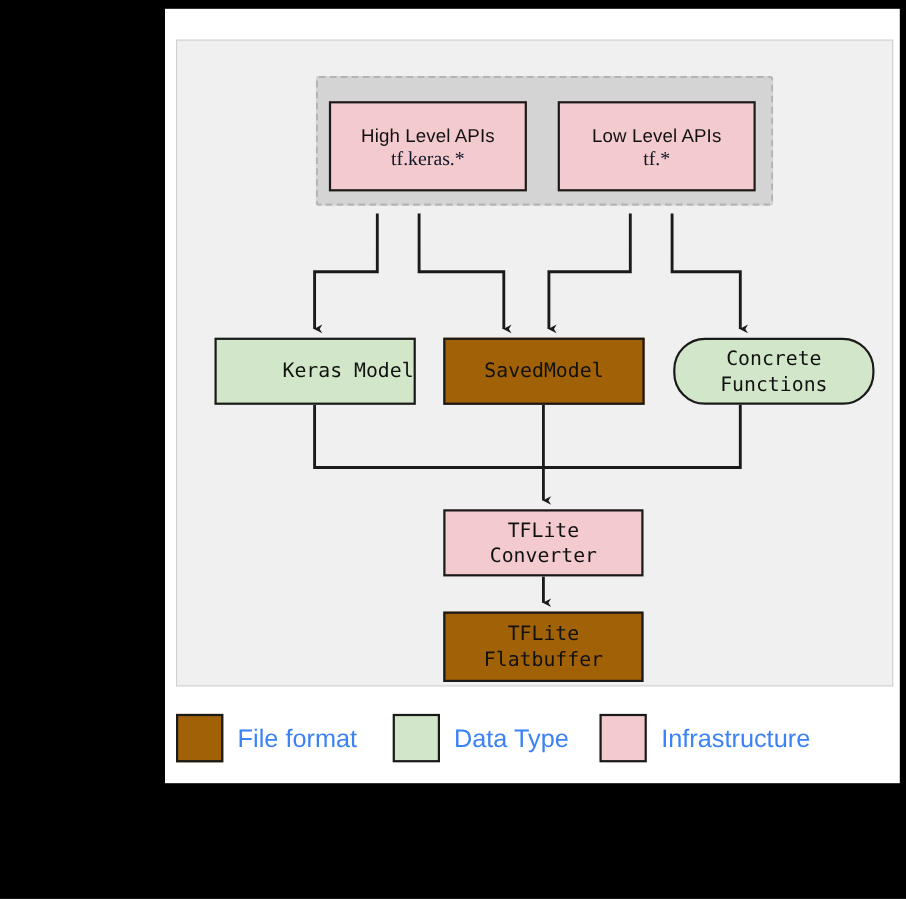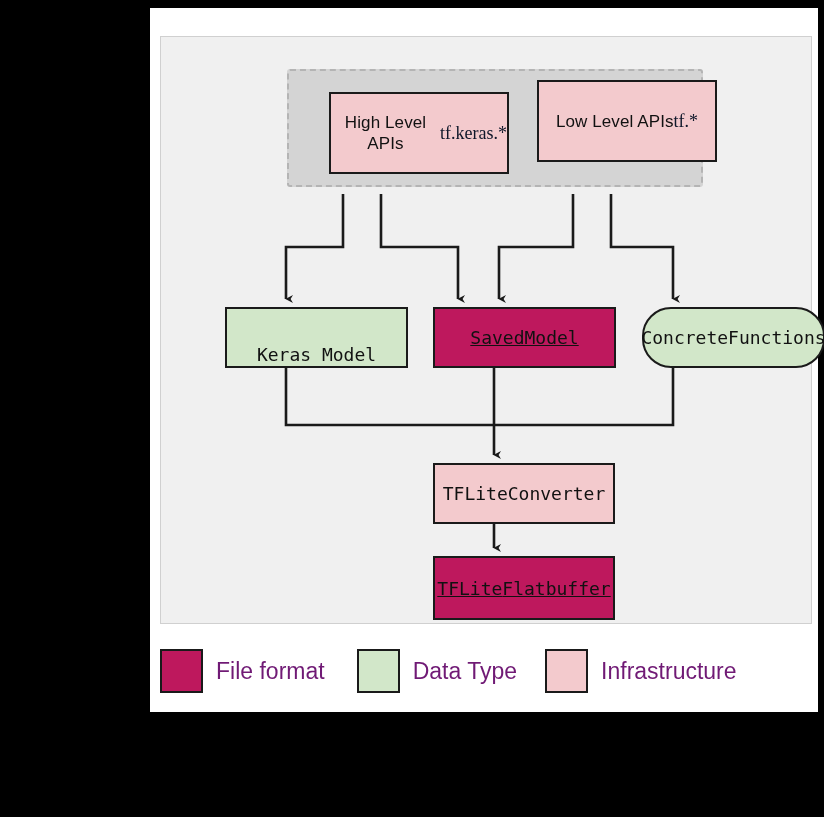--- a/index.html
+++ b/index.html
@@ -7,47 +7,47 @@
        font-family:"Liberation Sans",sans-serif;}
 
   #canvas{position:absolute;left:150px;top:8px;width:668px;height:704px;
           background:#ffffff;}
 
   #panel{position:absolute;left:10px;top:28px;width:652px;height:588px;
          background:#f0f0f0;border:1px solid #d0d0d0;box-sizing:border-box;}
 
   
   .node{position:absolute;box-sizing:border-box;border:2.5px solid #1a1a1a;
-        display:flex;flex-direction:row;align-items:center;
-        justify-content:center;text-align:center;color:#111;margin-left:30px;}
+        display:flex;flex-direction:column;align-items:center;
+        justify-content:center;text-align:center;color:#111;}
   .node .t1{font-size:17px;line-height:21px;letter-spacing:.1px;}
   .node .t2{font-size:18px;line-height:20px;color:#0f172a;
             font-family:Liberation Serif, serif;}
   .mono{font-family:"DejaVu Sans Mono","Liberation Mono",monospace;
         font-size:18px;line-height:23px;}
 
   .fill-pink{background:#f3cacd;}
   .fill-lgreen{background:#d2e7c9;}
-  .fill-dgreen{background:#be185d;text-decoration:underline;}
+  .fill-dgreen{background:#a16207;}
 
   
   #api-group{position:absolute;left:126px;top:32px;width:416px;height:118px;
              background:#d4d4d4;border:2px dashed #b4b4b4;box-sizing:border-box;
              border-radius:3px;}
 
   
   #wires{position:absolute;left:0;top:0;width:668px;height:704px;
          pointer-events:none;}
 
   
   #legend{position:absolute;left:10px;top:630px;width:652px;height:66px;
           display:flex;align-items:center;}
   .lg-item{display:flex;align-items:center;}
   .sw{width:43px;height:44px;border:2.5px solid #1a1a1a;box-sizing:border-box;}
-  .lg-label{font-size:23px;color:#701a75;margin-left:13px;white-space:nowrap;}
+  .lg-label{font-size:23px;color:#3b82f6;margin-left:13px;white-space:nowrap;}
   .lg-gap-a{width:32px;}
   .lg-gap-b{width:28px;}
 </style>
 </head>
 <body>
 
 <div id="canvas">
 
   <div id="panel">
 
@@ -75,21 +75,21 @@
 
         <path d="M333,487 L333,511" marker-end="url(#ah)"></path>
       </g>
     </svg>
 
     <div class="node fill-pink" style="left:138px;top:55px;width:180px;height:82px;">
       <div class="t1">High Level APIs</div>
       <div class="t2">tf.keras.*</div>
     </div>
 
-    <div class="node fill-pink" style="left:346px;top:43px;width:180px;height:82px;">
+    <div class="node fill-pink" style="left:346px;top:55px;width:180px;height:82px;">
       <div class="t1">Low Level APIs</div>
       <div class="t2">tf.*</div>
     </div>
 
     <div class="node fill-lgreen" style="left:34px;top:270px;width:183px;height:61px;align-items:flex-end;">
       <div class="mono">Keras Model</div>
     </div>
 
     <div class="node fill-dgreen" style="left:242px;top:270px;width:183px;height:61px;">
       <div class="mono">SavedModel</div>

